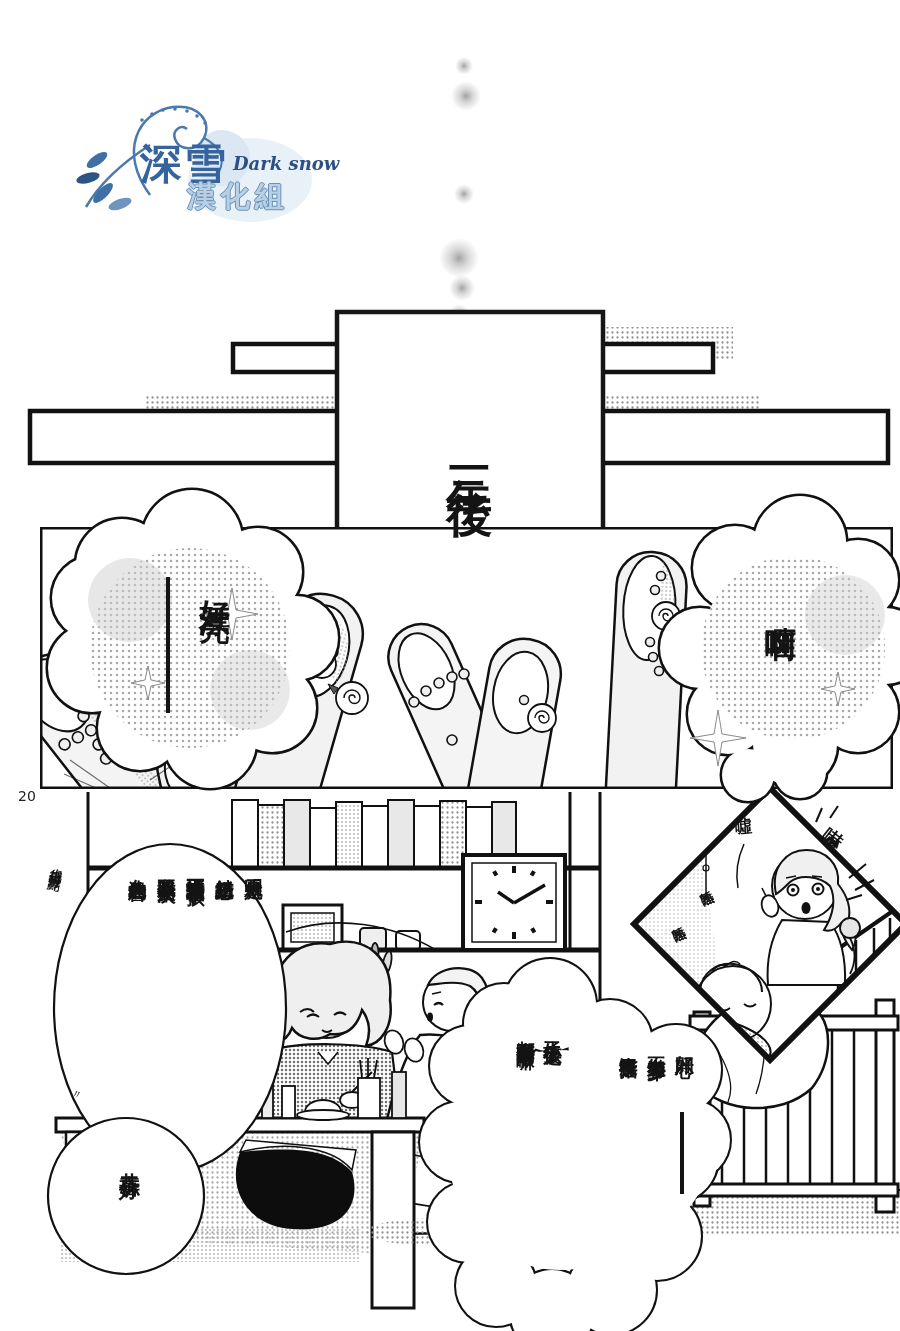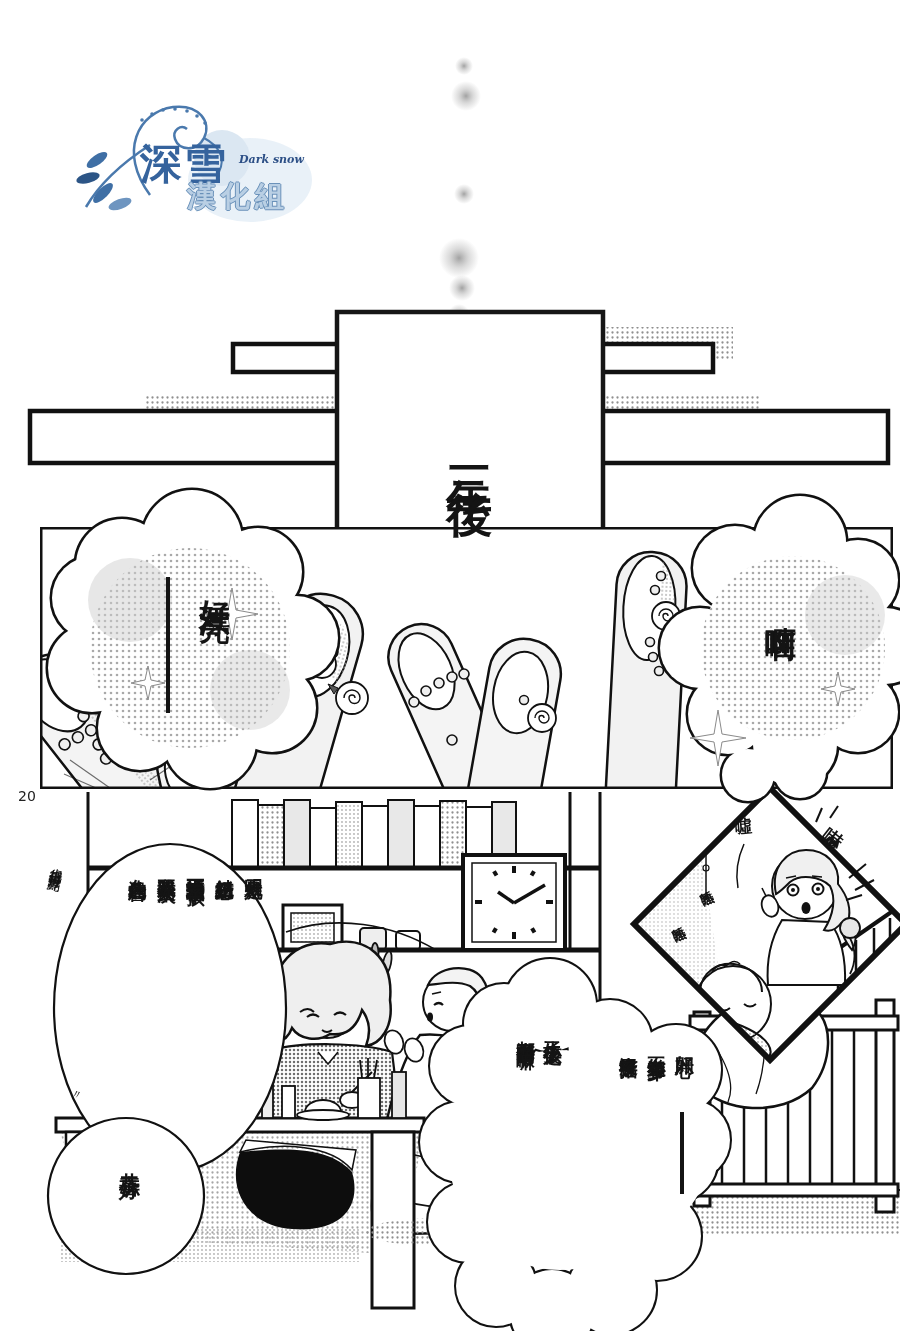--- a/index.html
+++ b/index.html
@@ -6,21 +6,21 @@
   #page{position:relative;width:900px;height:1331px;background:#fff;overflow:hidden;
         font-family:"DejaVu Sans","Liberation Sans",sans-serif;}
   svg{position:absolute;left:0;top:0;}
   .t{position:absolute;font-family:"DejaVu Sans","Liberation Sans",sans-serif;
      font-weight:700;color:#141414;z-index:40;}
   .v{writing-mode:vertical-rl;text-orientation:upright;white-space:pre-line;line-height:1.45;}
   .dash{position:absolute;background:#141414;z-index:41;}
   #timebox{position:absolute;left:337px;top:312px;width:266px;height:272px;
            display:flex;align-items:center;justify-content:center;z-index:12;}
   #logo-main{left:140px;top:136px;font-size:42px;letter-spacing:2px;color:#35639d;}
-  #logo-sub{left:239px;top:153px;font-size:11px;font-style:italic;
+  #logo-sub{left:233px;top:153px;font-size:18px;font-style:italic;
             font-family:"DejaVu Serif","Liberation Serif",serif;color:#2c4f86;}
   #logo-group{left:187px;top:177px;font-size:29px;letter-spacing:5px;color:#b9cfe4;
               text-shadow:-1px 0 #6b92ba,1px 0 #6b92ba,0 -1px #6b92ba,0 1px #6b92ba;}
   #pagenum{left:18px;top:788px;font-size:14px;font-weight:400;color:#222;}
   #timebox-text{font-size:46px;letter-spacing:12px;position:static;}
   #cloudL-text{left:192px;top:576px;font-size:31px;letter-spacing:5px;}
   #cloudR-text{left:758px;top:602px;font-size:31px;letter-spacing:3px;}
   #plan-text{left:104px;top:864px;width:164px;height:320px;font-size:18.5px;line-height:29px;letter-spacing:1px;}
   #plan-note{left:50px;top:856px;height:200px;font-size:13px;font-weight:400;
              transform:rotate(13deg);transform-origin:top left;letter-spacing:1px;}

